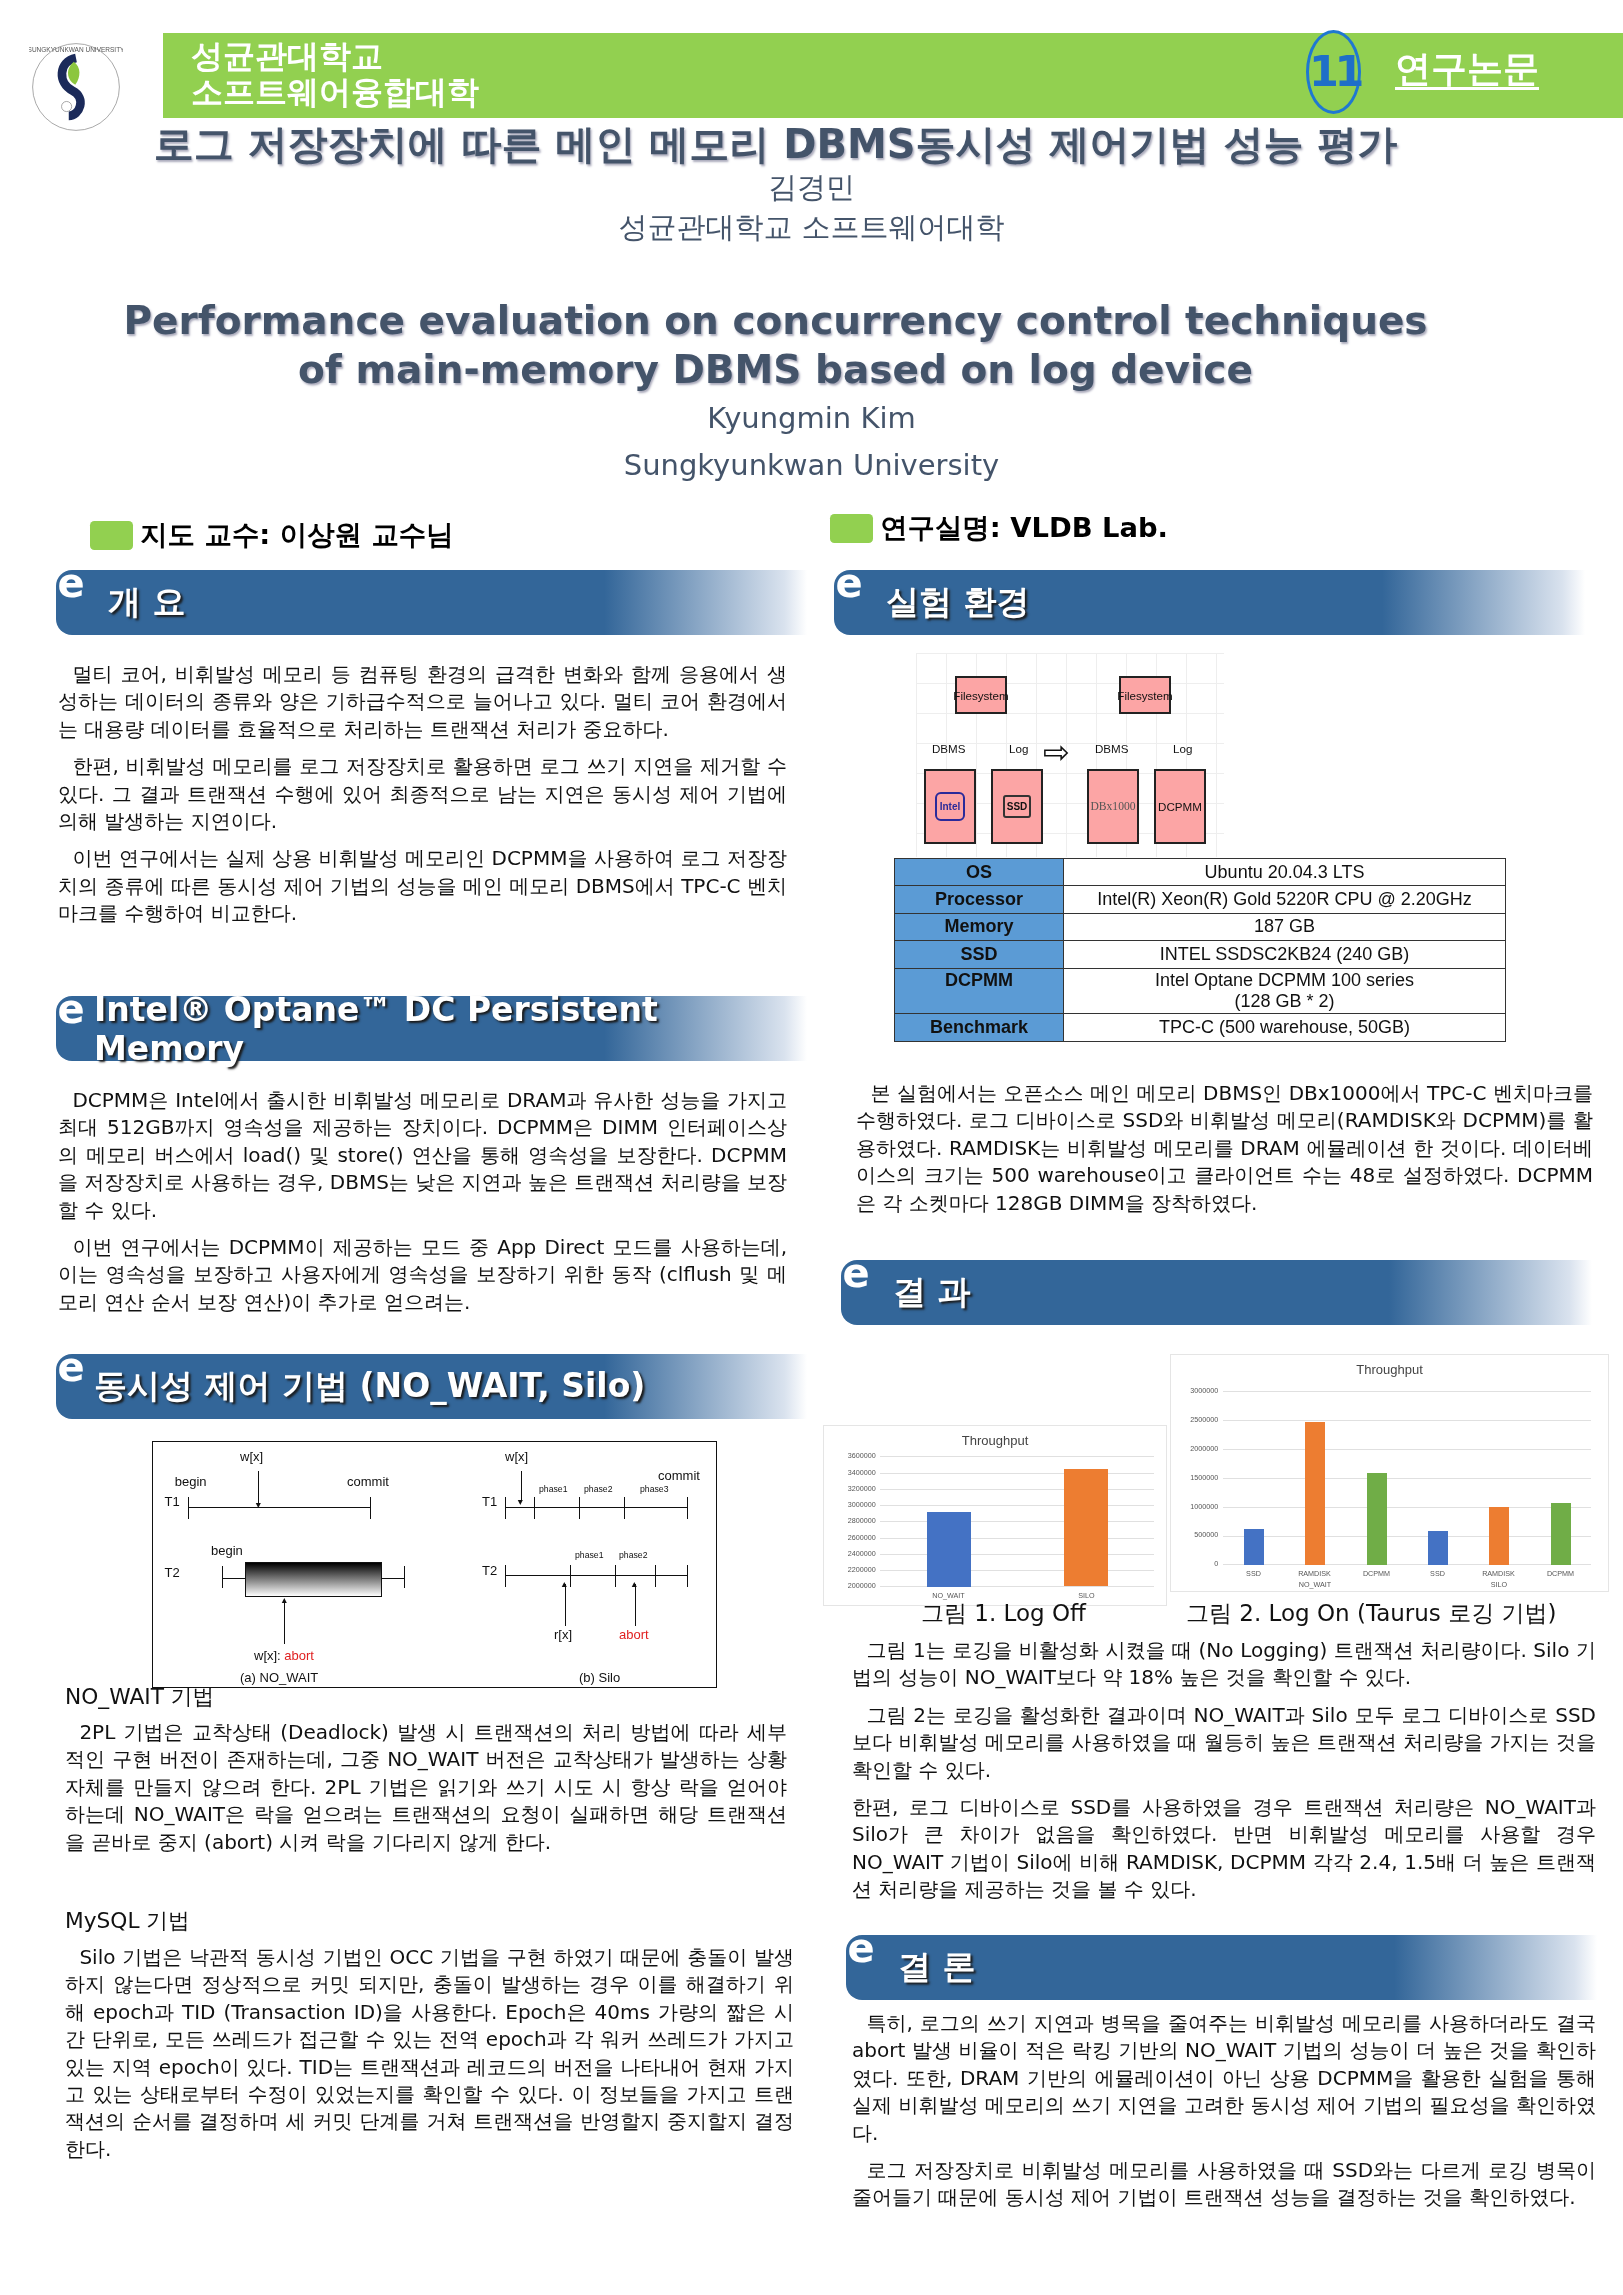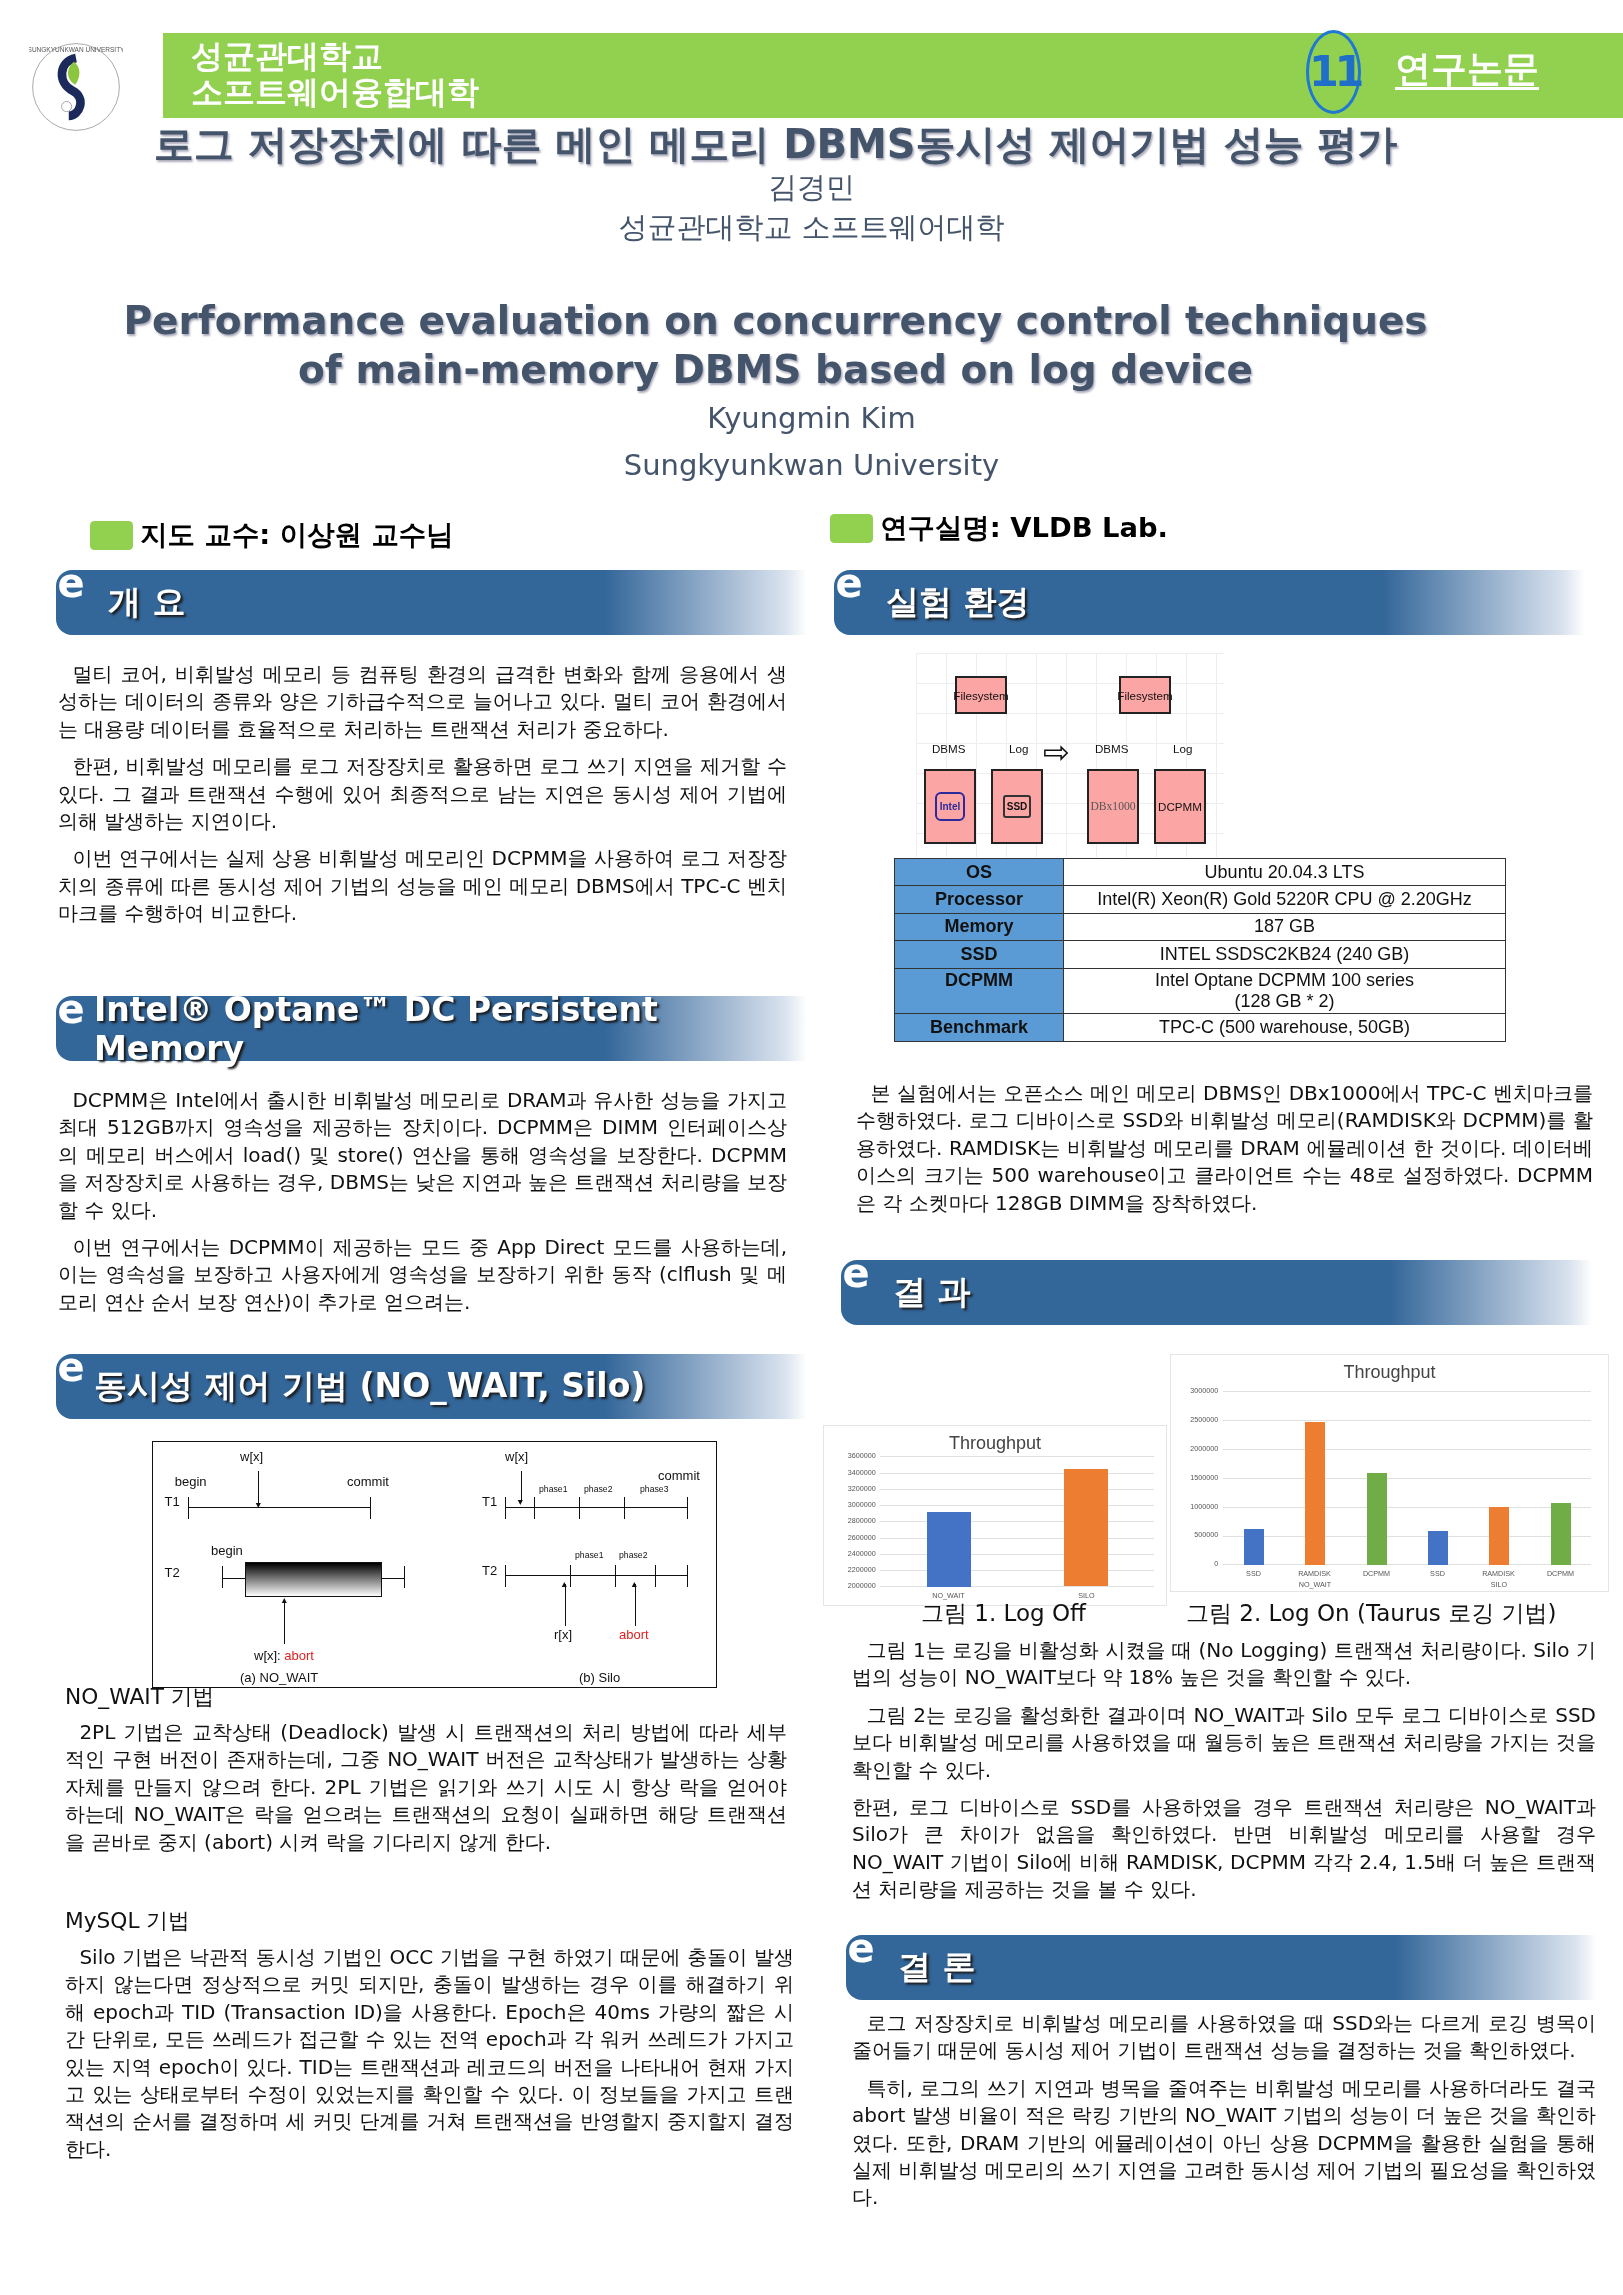--- a/index.html
+++ b/index.html
@@ -39,21 +39,21 @@
   .diagram-grid { background-image: linear-gradient(#eee 0.7px, transparent 0.7px), linear-gradient(90deg, #eee 0.7px, transparent 0.7px); background-size: 30px 30px; }
   .box { position: absolute; border: 2.2px solid #222; background: #fca5a5; display: flex; align-items: center; justify-content: center; font-family: "Liberation Sans", sans-serif; font-size: 14.4px; color: #111; }
   .dlabel { position: absolute; font-family: "Liberation Sans", sans-serif; font-size: 14.4px; color: #111; }
 
   table.spec { position: absolute; border-collapse: collapse; font-family: "Liberation Sans", sans-serif; font-size: 18px; }
   table.spec td { border: 1.4px solid #333; padding: 1.4px 5.8px; text-align: center; height: 27.4px; }
   table.spec td.k { background: #5b9bd5; font-weight: bold; width: 169px; }
   table.spec td.v { background: #fff; width: 442px; }
 
   .chart { position: absolute; background: #fff; border: 0.7px solid #e5e5e5; font-family: "Liberation Sans", sans-serif; color: #555; }
-  .chart .ctitle { position: absolute; width: 100%; text-align: center; font-size: 18px; color: #444; }
+  .chart .ctitle { position: absolute; width: 100%; text-align: center; font-size: 13px; color: #444; }
   .chart .ytick { position: absolute; font-size: 7.2px; text-align: right; width: 43px; }
   .chart .gline { position: absolute; height: 0.7px; background: #e0e0e0; }
   .chart .bar { position: absolute; }
   .chart .xlab { position: absolute; font-size: 7.2px; text-align: center; }
 
   .caption { position: absolute; font-size: 23px; color: #111; }
 
   .cc-diagram { position: absolute; border: 1.4px solid #111; background: #fff; font-family: "Liberation Sans", sans-serif; color: #111; }
   .cc-diagram .t { position: absolute; font-size: 13px; }
   .cc-diagram .abort { color: #e02020; }
@@ -315,16 +315,16 @@
   <p>그림 1는 로깅을 비활성화 시켰을 때 (No Logging) 트랜잭션 처리량이다. Silo 기법의 성능이 NO_WAIT보다 약 18% 높은 것을 확인할 수 있다.</p>
   <p>그림 2는 로깅을 활성화한 결과이며 NO_WAIT과 Silo 모두 로그 디바이스로 SSD보다 비휘발성 메모리를 사용하였을 때 월등히 높은 트랜잭션 처리량을 가지는 것을 확인할 수 있다.</p>
   <p style="text-indent:0;">한편, 로그 디바이스로 SSD를 사용하였을 경우 트랜잭션 처리량은 NO_WAIT과 Silo가 큰 차이가 없음을 확인하였다. 반면 비휘발성 메모리를 사용할 경우 NO_WAIT 기법이 Silo에 비해 RAMDISK, DCPMM 각각 2.4, 1.5배 더 높은 트랜잭션 처리량을 제공하는 것을 볼 수 있다.</p>
 </div>
 
 <div class="sec" style="left:846px; top:1935px; width:751px;">
   <span class="e-mark">e</span>
   <span class="sec-title">결 론</span>
 </div>
 <div class="para" style="left:852px; top:2010px; width:744px;">
+  <p>특히, 로그의 쓰기 지연과 병목을 줄여주는 비휘발성 메모리를 사용하더라도 결국 abort 발생 비율이 적은 락킹 기반의 NO_WAIT 기법의 성능이 더 높은 것을 확인하였다. 또한, DRAM 기반의 에뮬레이션이 아닌 상용 DCPMM을 활용한 실험을 통해 실제 비휘발성 메모리의 쓰기 지연을 고려한 동시성 제어 기법의 필요성을 확인하였다.</p>
   <p>로그 저장장치로 비휘발성 메모리를 사용하였을 때 SSD와는 다르게 로깅 병목이 줄어들기 때문에 동시성 제어 기법이 트랜잭션 성능을 결정하는 것을 확인하였다.</p>
-  <p>특히, 로그의 쓰기 지연과 병목을 줄여주는 비휘발성 메모리를 사용하더라도 결국 abort 발생 비율이 적은 락킹 기반의 NO_WAIT 기법의 성능이 더 높은 것을 확인하였다. 또한, DRAM 기반의 에뮬레이션이 아닌 상용 DCPMM을 활용한 실험을 통해 실제 비휘발성 메모리의 쓰기 지연을 고려한 동시성 제어 기법의 필요성을 확인하였다.</p>
 </div>
 
 
 </body></html>

